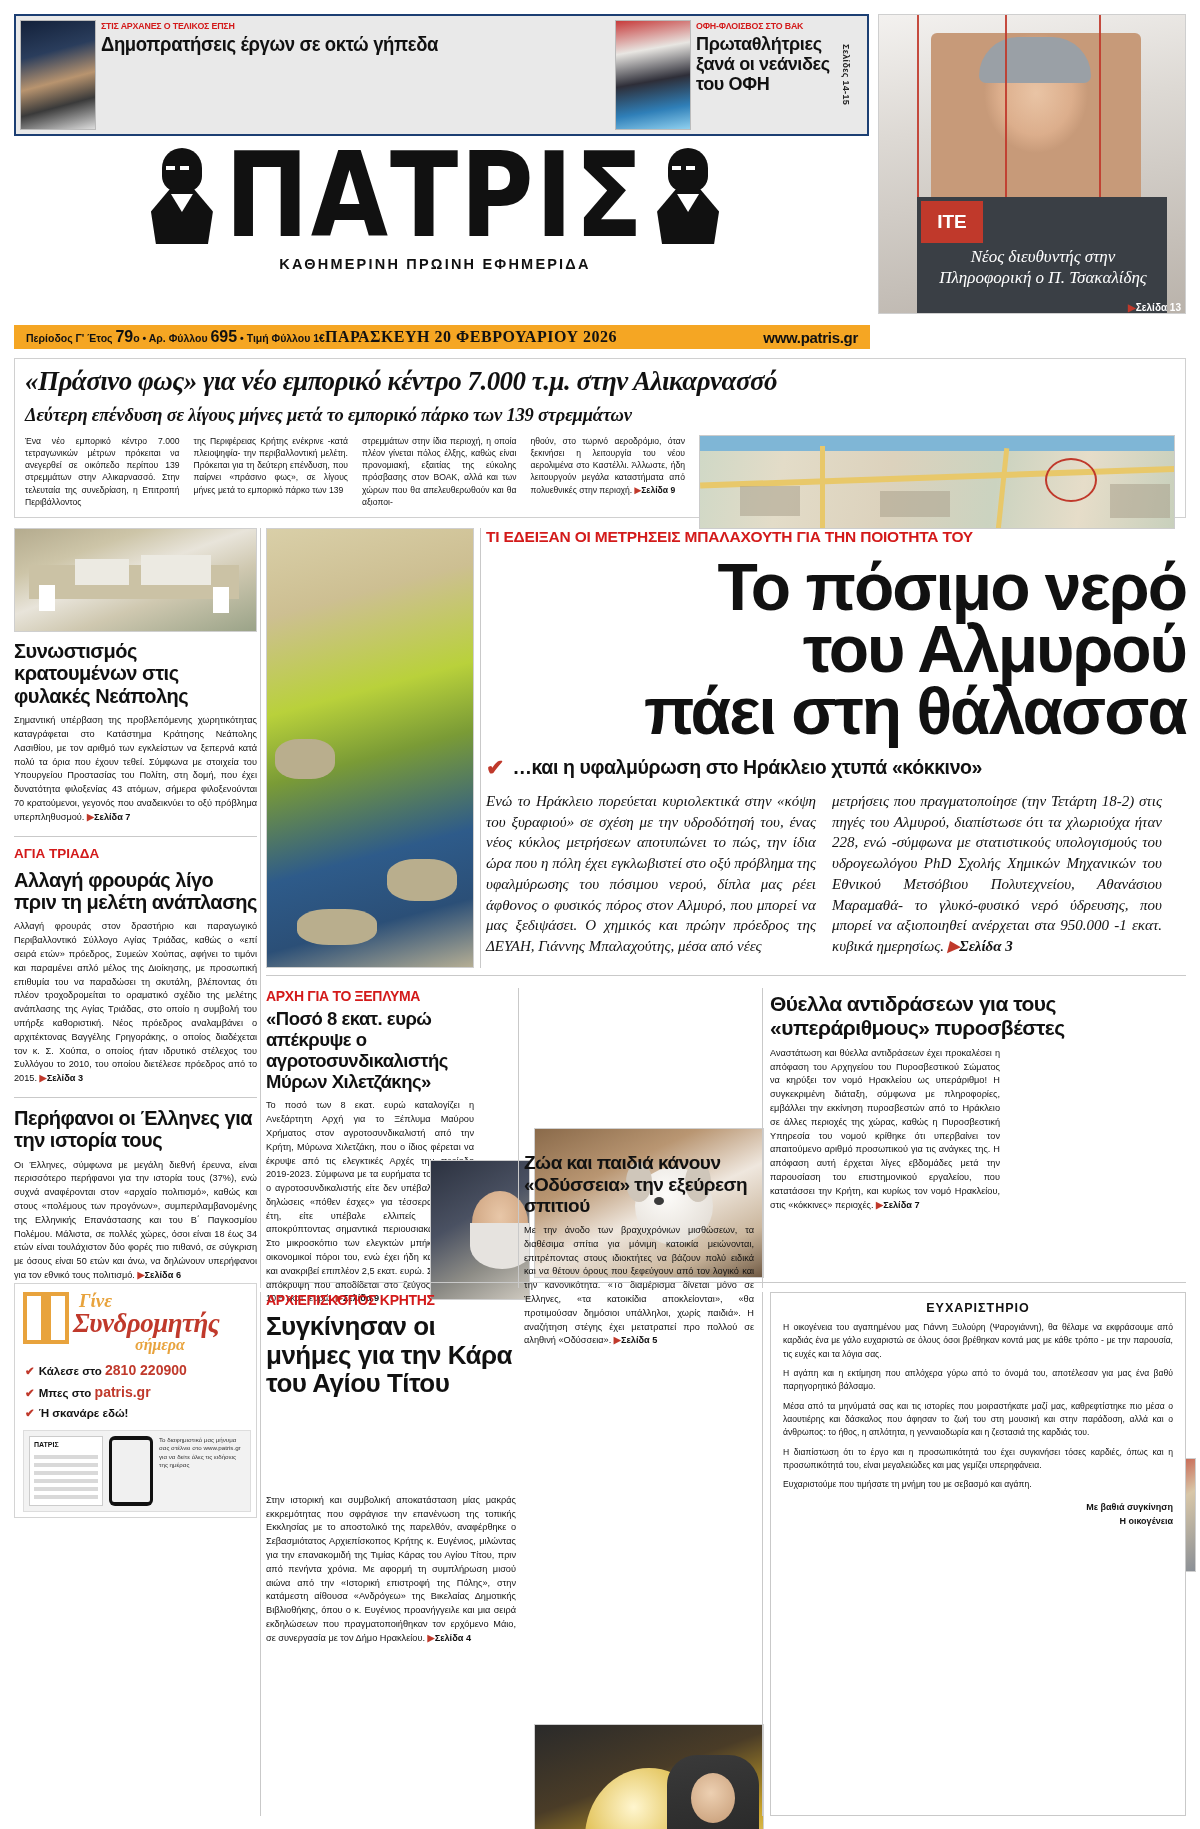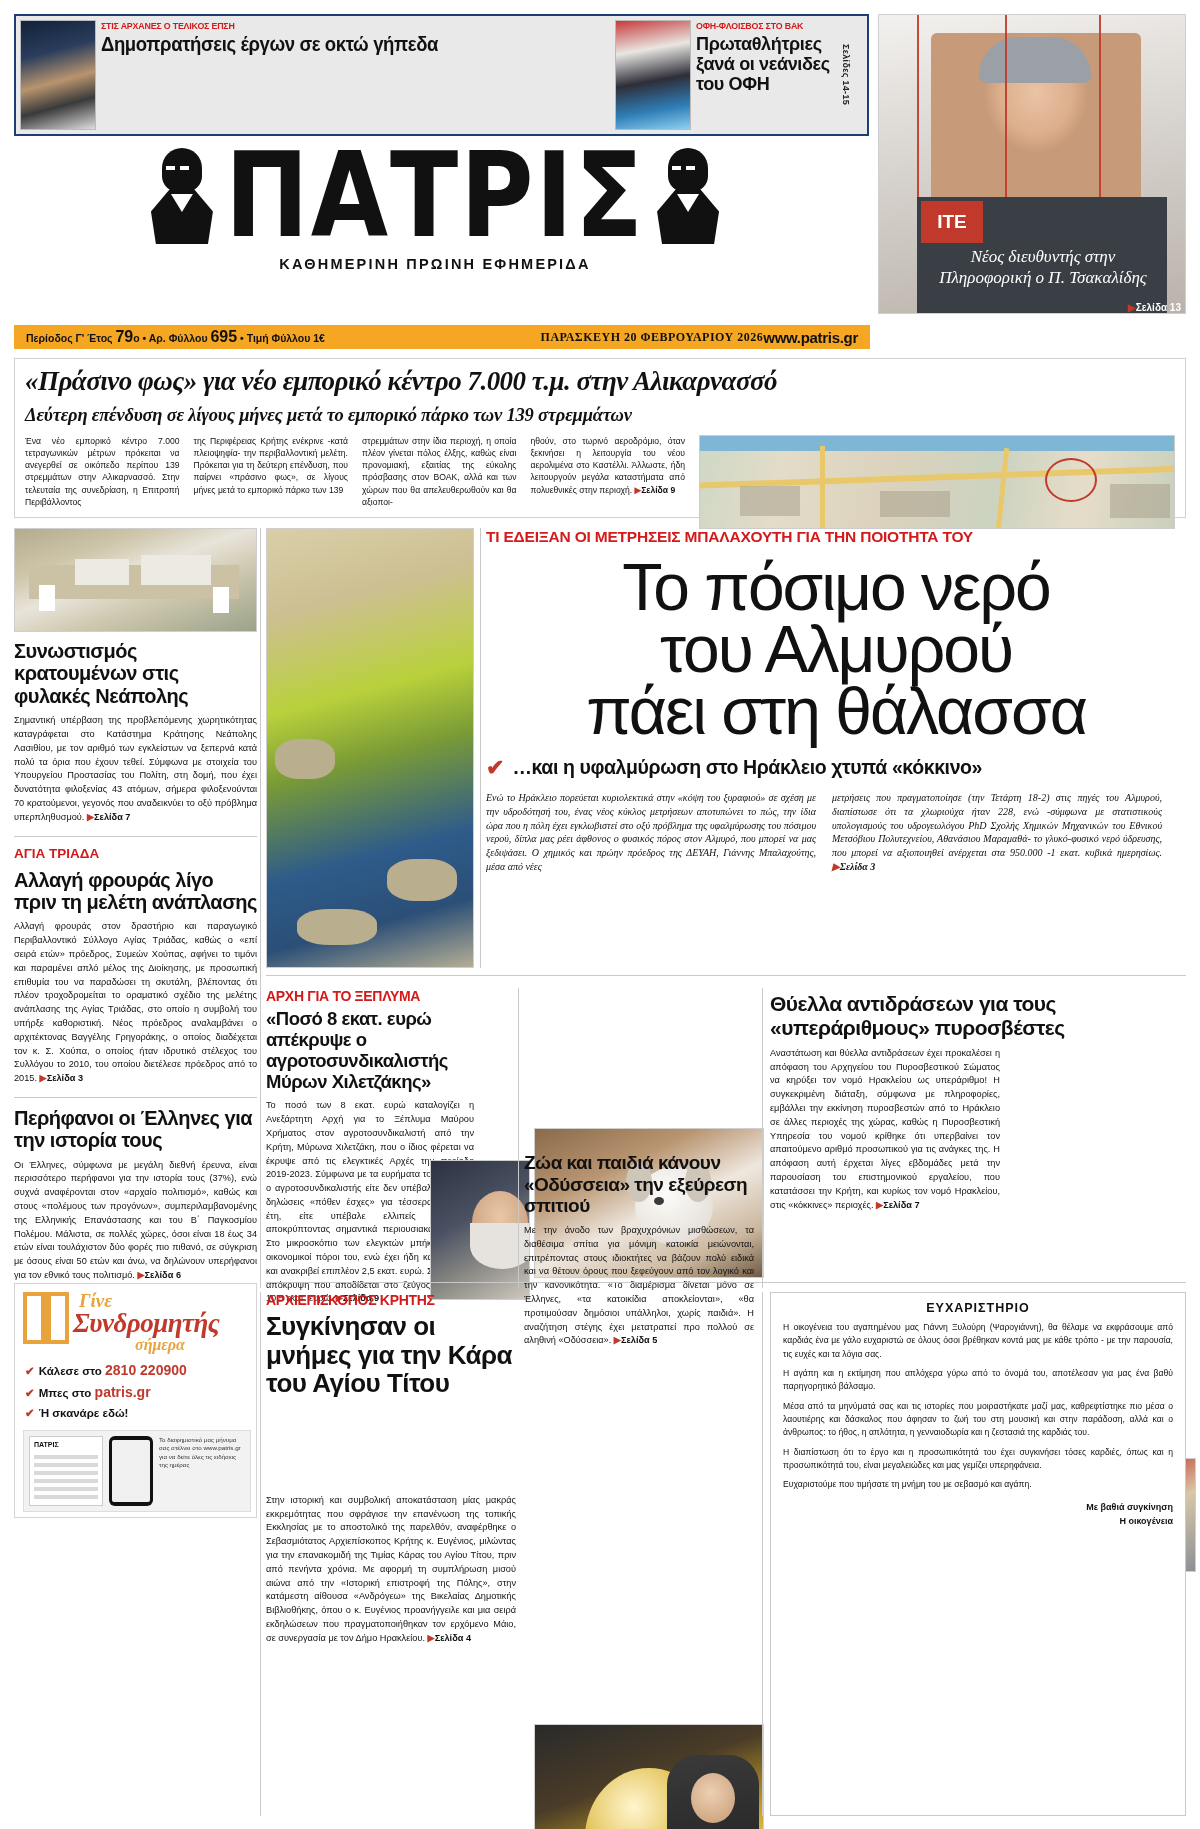--- a/index.html
+++ b/index.html
@@ -84,21 +84,21 @@
       clip-path:polygon(50% 100%, 0% 0%, 100% 0%); }
   .mast-sub { font-size:14.5px; font-weight:700; letter-spacing:2.2px; margin-top:12px; }
 
   
   .infobar {
     position:absolute; left:14px; top:325px; width:856px; height:24px;
     background:#f5a623; display:flex; align-items:center; padding:0 12px; font-size:11px;
   }
   .ib-left { font-weight:700; font-size:10.5px; }
   .ib-left .big { font-size:16px; }
-  .ib-date { flex:1; text-align:right; font-family:"Liberation Serif", serif; font-weight:700; font-size:12px; letter-spacing:.5px;}
+  .ib-date { flex:1; text-align:left; font-family:"Liberation Serif", serif; font-weight:700; font-size:16px; letter-spacing:.5px;}
   .ib-site { font-weight:700; font-size:15px; letter-spacing:-.3px;}
 
   
   .lead { position:absolute; left:14px; top:358px; width:1172px; height:160px;
           border:1px solid #d0d0d0; background:#fff; padding:8px 10px; }
   .lead-h1 { font-family:"Liberation Serif", serif; font-weight:700; font-style:italic;
      font-size:27.5px; letter-spacing:-.5px; line-height:1.05; transform:scaleX(0.98); transform-origin:left; }
   .lead-h2 { font-family:"Liberation Serif", serif; font-weight:700; font-style:italic;
      font-size:18.5px; margin-top:9px; letter-spacing:-.2px; }
   .lead-body { display:flex; gap:14px; margin-top:9px; }
@@ -117,28 +117,28 @@
 
   
   .col-left { position:absolute; left:14px; top:528px; width:243px; }
   .mid-photo { position:absolute; left:266px; top:528px; width:208px; height:440px;
      background:linear-gradient(165deg,#d9cfa8 0%,#cdbf92 18%,#b9d13b 38%,#7a9b36 52%,#2e5b8a 72%,#2b4f77 86%,#b5ae94 100%);
      border:1px solid #cfcfcf; overflow:hidden; }
   .mid-photo .rock { position:absolute; background:#b9ae8d; border-radius:40%; }
   .col-right { position:absolute; left:486px; top:528px; width:700px; }
 
   .kicker-red { color:#d31a1a; font-size:15.5px; font-weight:700; letter-spacing:-.2px; }
-  .big-head { font-weight:400; font-size:66px; line-height:.94; letter-spacing:-2px;
-     text-align:center; margin-top:10px; font-family:"Liberation Sans", sans-serif; }
+  .big-head { font-weight:700; font-size:66px; line-height:.94; letter-spacing:-2px;
+     text-align:right; margin-top:10px; font-family:"Liberation Sans", sans-serif; }
   .tick-line { display:flex; align-items:center; gap:8px; margin-top:14px; justify-content:flex-start;}
   .tick { color:#c0392b; font-size:22px; font-weight:700; line-height:1;}
   .tick-txt { font-weight:700; font-size:19.5px; letter-spacing:-.4px;}
   .two-col { display:flex; gap:16px; margin-top:12px; }
   .two-col .c { width:330px; font-family:"Liberation Serif", serif; font-style:italic;
-     font-size:10px; line-height:1.38; text-align:justify; }
+     font-size:15px; line-height:1.38; text-align:justify; }
 
   
   .lc-photo { width:243px; height:104px; border:1px solid #cfcfcf;
      background:linear-gradient(160deg,#b4ab8e 0%,#cdc5a8 25%,#e8e4da 45%,#cfc8b0 65%,#9aa388 100%); position:relative; overflow:hidden;}
   .lc-photo .wall { position:absolute; left:14px; top:36px; width:210px; height:34px; background:#cbc2a5; }
   .lc-photo .bld { position:absolute; background:#eceae2; }
   .lc-title { font-weight:700; font-size:20px; line-height:1.12; margin-top:8px; letter-spacing:-.5px;}
   .lc-body { font-size:9.2px; line-height:1.5; text-align:justify; margin-top:7px; }
   .rule { border-top:1px solid #c9c9c9; margin:11px 0 9px; }
   .lc-kicker { color:#d31a1a; font-weight:700; font-size:13.5px; margin-bottom:4px;}

